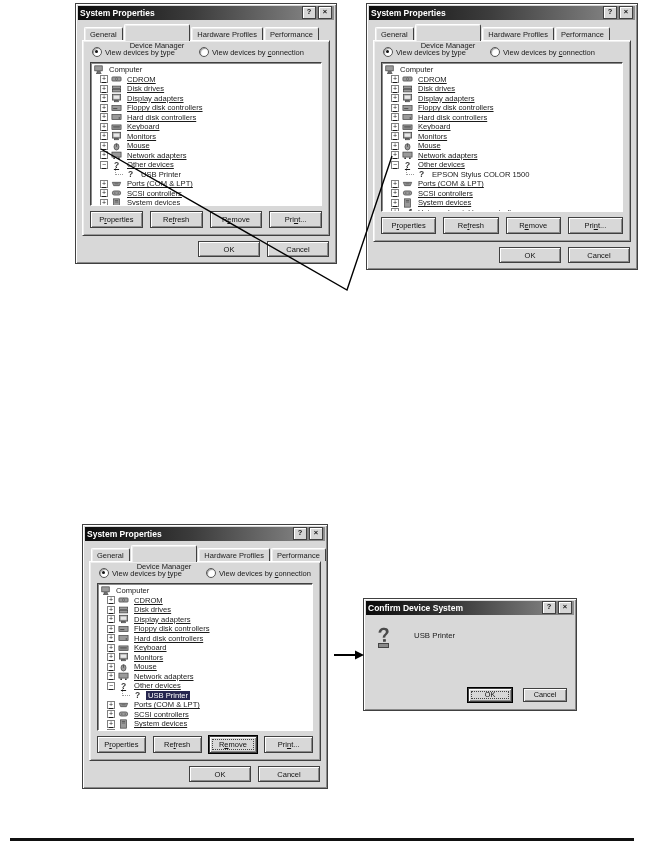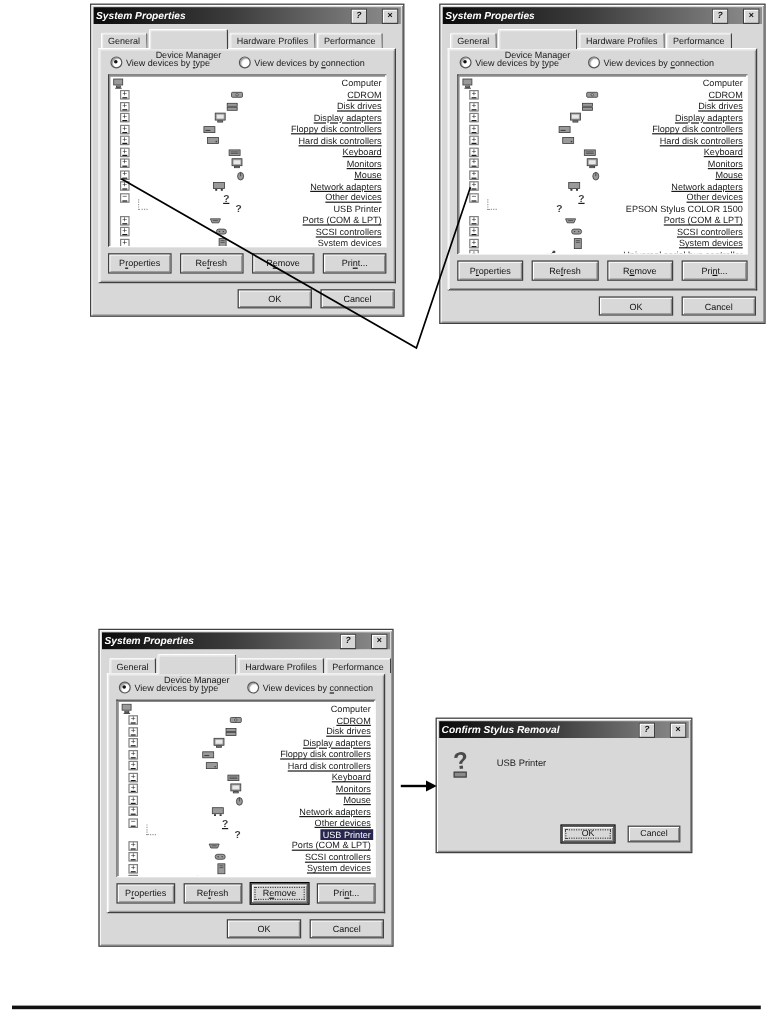--- a/index.html
+++ b/index.html
@@ -8,21 +8,21 @@
   .dlg-slot{position:absolute;}
   #dlg-top-left{left:75px;top:3px;width:262px;height:261px;}
   #dlg-top-right{left:366px;top:3px;width:272px;height:267px;}
   #dlg-bottom-left{left:82px;top:524px;width:246px;height:265px;}
   #confirm-dialog{position:absolute;left:363px;top:598px;width:214px;height:113px;}
 
   .win{height:100%;box-sizing:border-box;background:#d8d8d8;border:1px solid #404040;
        box-shadow:inset 1px 1px 0 #fff,inset -1px -1px 0 #8a8a8a;
        padding:2px;display:flex;flex-direction:column;}
   .titlebar{height:14px;flex:none;background:linear-gradient(90deg,#0b0b0b 0%,#3c3c3c 45%,#8f8f8f 100%);
-       display:flex;align-items:center;gap:12px;padding:0 2px;font-style:italic;}
+       display:flex;gap:2px;padding:0 2px;}
   .ttext{flex:1;color:#fff;font-size:8.5px;font-weight:bold;white-space:nowrap;overflow:hidden;line-height:14px;}
   .tbtn{width:12px;height:11px;flex:none;background:#d6d6d6;border:1px solid #404040;
        box-shadow:inset 1px 1px 0 #fff;font-size:7.5px;font-weight:bold;line-height:10px;
        text-align:center;color:#111;}
   .dlgpad{flex:1;display:flex;flex-direction:column;padding:3px 4px 4px;min-height:0;}
   .tabstrip{display:flex;align-items:flex-end;height:17px;flex:none;padding-left:2px;position:relative;z-index:2;}
   .tab{box-sizing:border-box;height:13px;padding:2px 5px 0;font-size:7.5px;white-space:nowrap;
        background:#d8d8d8;border:1px solid #404040;border-bottom:none;border-top-color:#fff;
        border-left-color:#fff;border-radius:2px 2px 0 0;margin-right:1px;box-shadow:inset 1px 1px 0 #ececec;}
   .tab.active{height:17px;padding-top:16px;margin-bottom:-1px;position:relative;z-index:3;}
@@ -30,21 +30,21 @@
        box-shadow:inset 1px 1px 0 #eee,inset -1px -1px 0 #9a9a9a;
        padding:6px 7px 7px;display:flex;flex-direction:column;}
   .radiorow{display:flex;gap:24px;align-items:center;font-size:7.5px;margin:0 0 5px 2px;flex:none;}
   .radio-item{display:flex;align-items:center;}
   .radio{width:8px;height:8px;border-radius:50%;background:#fff;border:1px solid #555;
        box-shadow:inset 1px 1px 1px #999;margin-right:3px;position:relative;flex:none;}
   .radio.checked::after{content:"";position:absolute;left:2px;top:2px;width:3px;height:3px;
        border-radius:50%;background:#111;}
   .treebox{flex:1;min-height:0;background:#fff;border:1px solid;border-color:#404040 #fff #fff #404040;
        box-shadow:inset 1px 1px 0 #8a8a8a;padding:2px 1px 1px 2px;overflow:hidden;}
-  .tree-row{display:flex;align-items:center;height:9.5px;font-size:7.6px;white-space:nowrap;justify-content:space-between;}
+  .tree-row{display:flex;align-items:center;height:9.5px;font-size:7.6px;white-space:nowrap;}
   .tree-row.lvl1{padding-left:7px;text-decoration:underline;}
   .tree-row.child{padding-left:22px;}
   .expander{width:8px;height:8px;box-sizing:border-box;border:1px solid #808080;background:#fff;
        font-size:7px;line-height:6px;text-align:center;color:#222;margin-right:3px;flex:none;}
   .stub{width:7px;height:8px;border-left:1px dotted #999;border-bottom:1px dotted #999;
        margin:-4px 2px 4px 0;flex:none;}
   .ti{width:11px;height:10px;margin-right:3px;flex:none;display:inline-flex;align-items:center;justify-content:center;}
   .ti svg{width:11px;height:10px;display:block;}
   .ti.qicon{font-size:8.5px;font-weight:bold;color:#3a3a3a;line-height:10px;justify-content:center;}
   .tlabel{padding:0 2px;}
@@ -669,21 +669,21 @@
         <button class="win-btn">OK</button>
         <button class="win-btn">Cancel</button>
       </div>
     </div>
   </div>
 </div>
 
 <div id="confirm-dialog">
   <div class="win">
     <div class="titlebar">
-      <span class="ttext">Confirm Stylus Removal</span>
+      <span class="ttext">Confirm Device System</span>
       <span class="tbtn">?</span>
       <span class="tbtn">×</span>
     </div>
     <div class="confirm-body">
       <div class="dev-row">
         <span class="bigq">
             <span class="q">?</span>
           </span>
         <span class="dev-name">USB Printer</span>
       </div>

